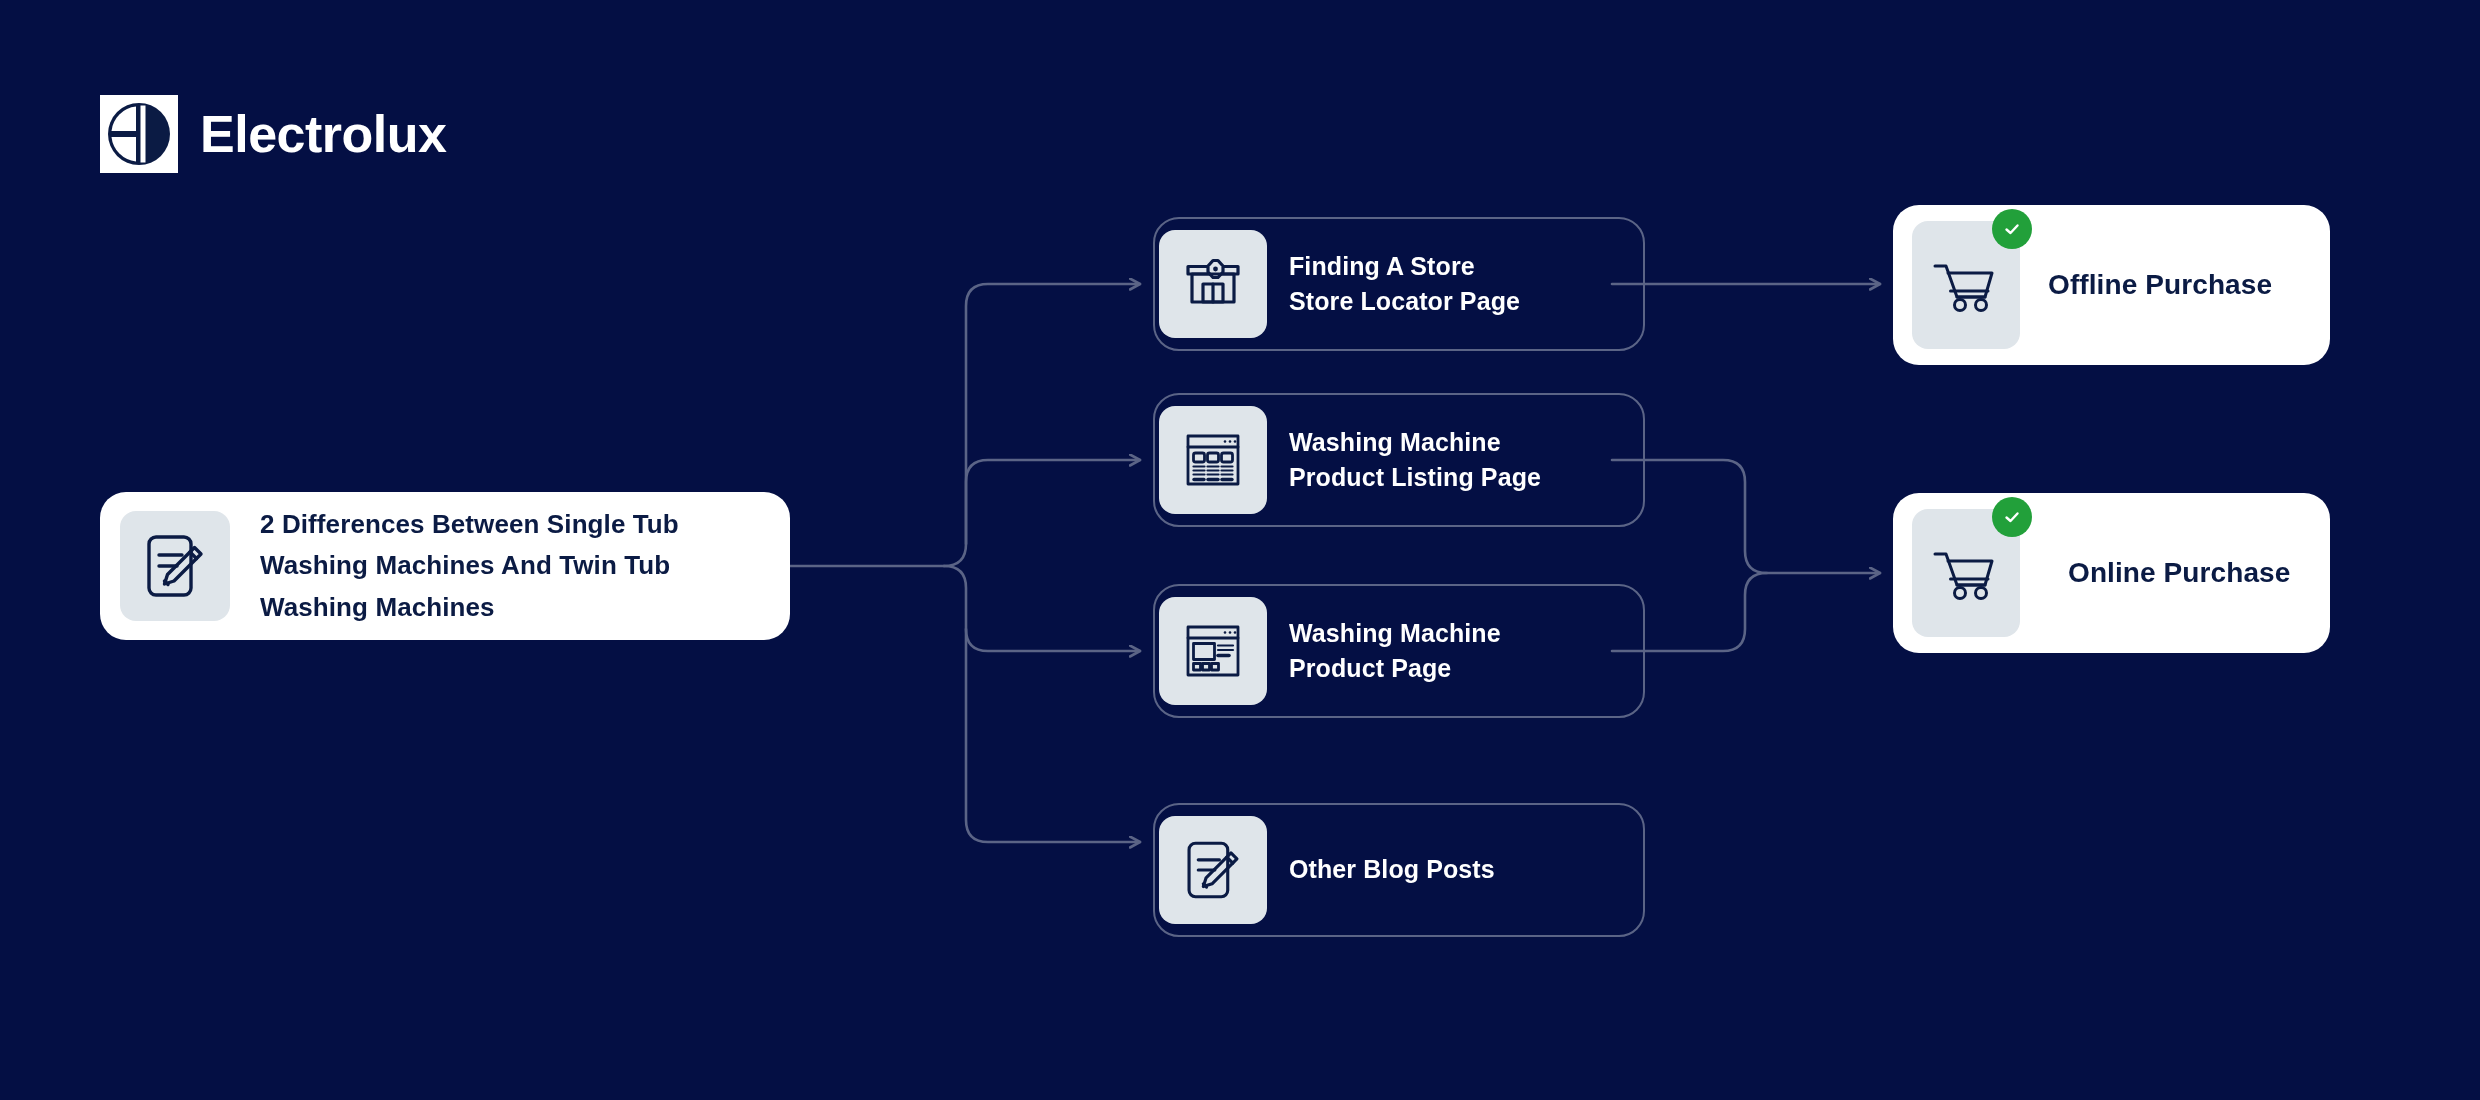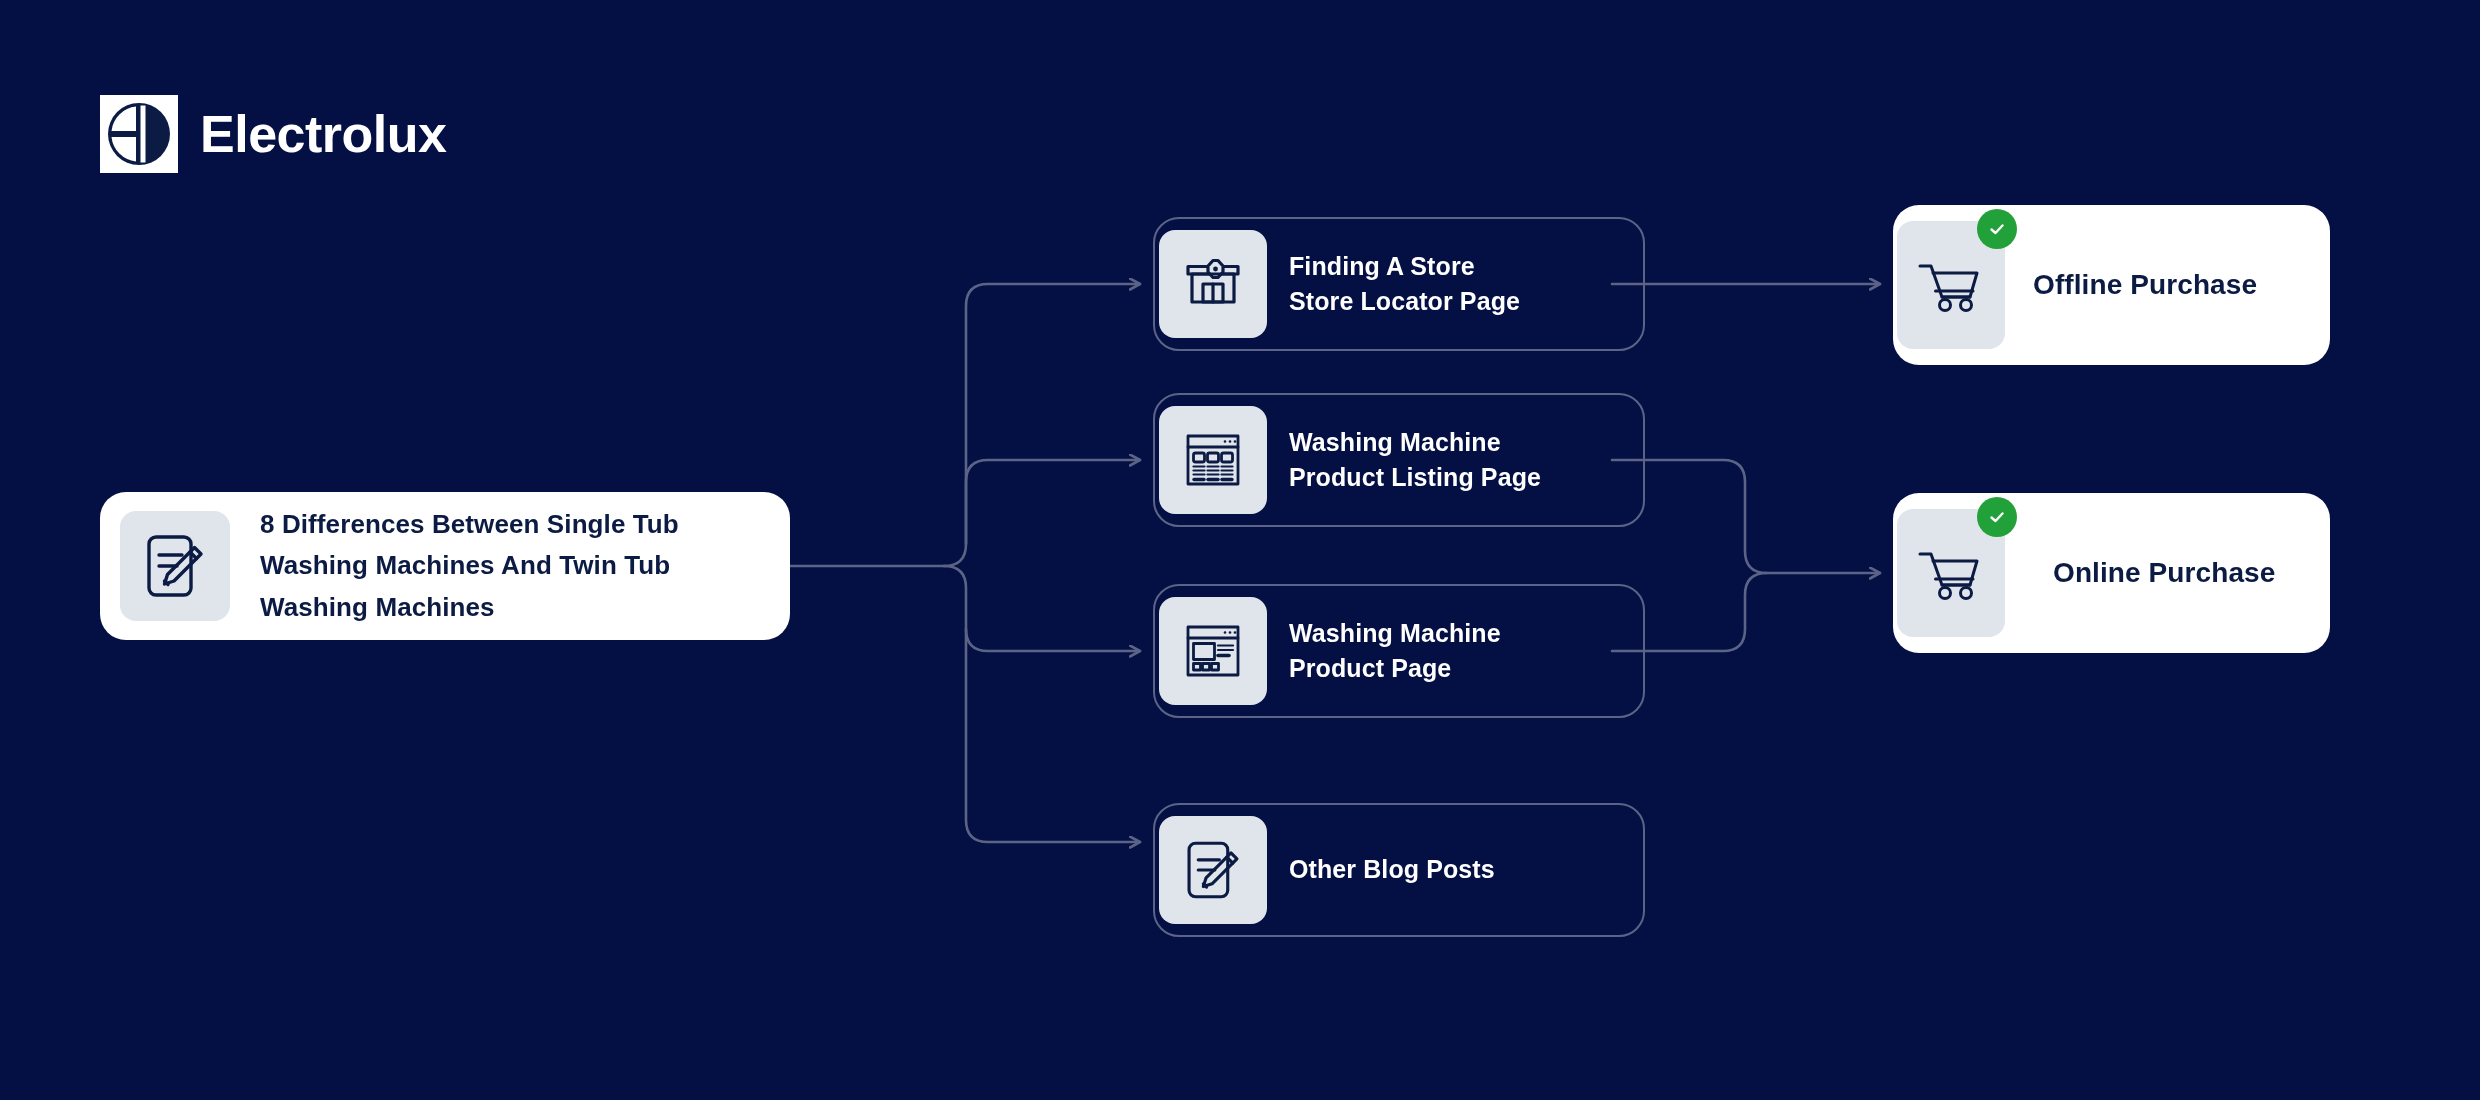--- a/index.html
+++ b/index.html
@@ -117,21 +117,21 @@
   .mid .node-label { font-size: 25px; }
 
   #node-store   { left: 1153px; top: 217px; }
   #node-plp     { left: 1153px; top: 393px; }
   #node-pdp     { left: 1153px; top: 584px; }
   #node-blog    { left: 1153px; top: 803px; }
 
   .end {
     width: 437px;
     height: 160px;
-    padding: 0 0 0 4px;
+    padding: 0 0 0 19px;
     gap: 28px;
   }
   .end .tile { width: 108px; height: 128px; }
   .end .node-label { font-size: 28px; }
 
   #node-offline { left: 1893px; top: 205px; }
   #node-online  { left: 1893px; top: 493px; gap: 48px; }
 </style>
 </head>
 <body>
@@ -181,21 +181,21 @@
     <div class="tile">
       <svg width="76" height="76" viewBox="0 0 76 76" fill="none" stroke="#0b1b44" stroke-width="3.4" stroke-linecap="round" stroke-linejoin="round">
         <rect x="12" y="9" width="42" height="58" rx="7"></rect>
         <line x1="22" y1="27" x2="45" y2="27"></line>
         <line x1="22" y1="38" x2="40" y2="38"></line>
         <path d="M57.5 19.5 l6.5 6.5 -27 27 -9.5 3 3 -9.5 z"></path>
         <line x1="53" y1="24" x2="59.5" y2="30.5"></line>
         <line x1="27.5" y1="53" x2="31" y2="56.5"></line>
       </svg>
     </div>
-    <span class="node-label">8 Differences Between Single Tub
+    <span class="node-label">2 Differences Between Single Tub
 Washing Machines And Twin Tub
 Washing Machines</span>
   </div>
 
   <div class="node ghost mid" id="node-store">
     <div class="tile">
       <svg width="70" height="70" viewBox="0 0 70 70" fill="none" stroke="#0b1b44" stroke-width="3.2" stroke-linecap="round" stroke-linejoin="round">
         <rect x="10" y="17.5" width="50" height="7.5"></rect>
         <path d="M30 17 l5 -5.5 h5 l5 5.5 v6 l-5 5.5 h-5 l-5 -5.5 z" fill="#dfe5ea"></path>
         <circle cx="37.5" cy="20" r="2.4" fill="#0b1b44" stroke="none"></circle>

